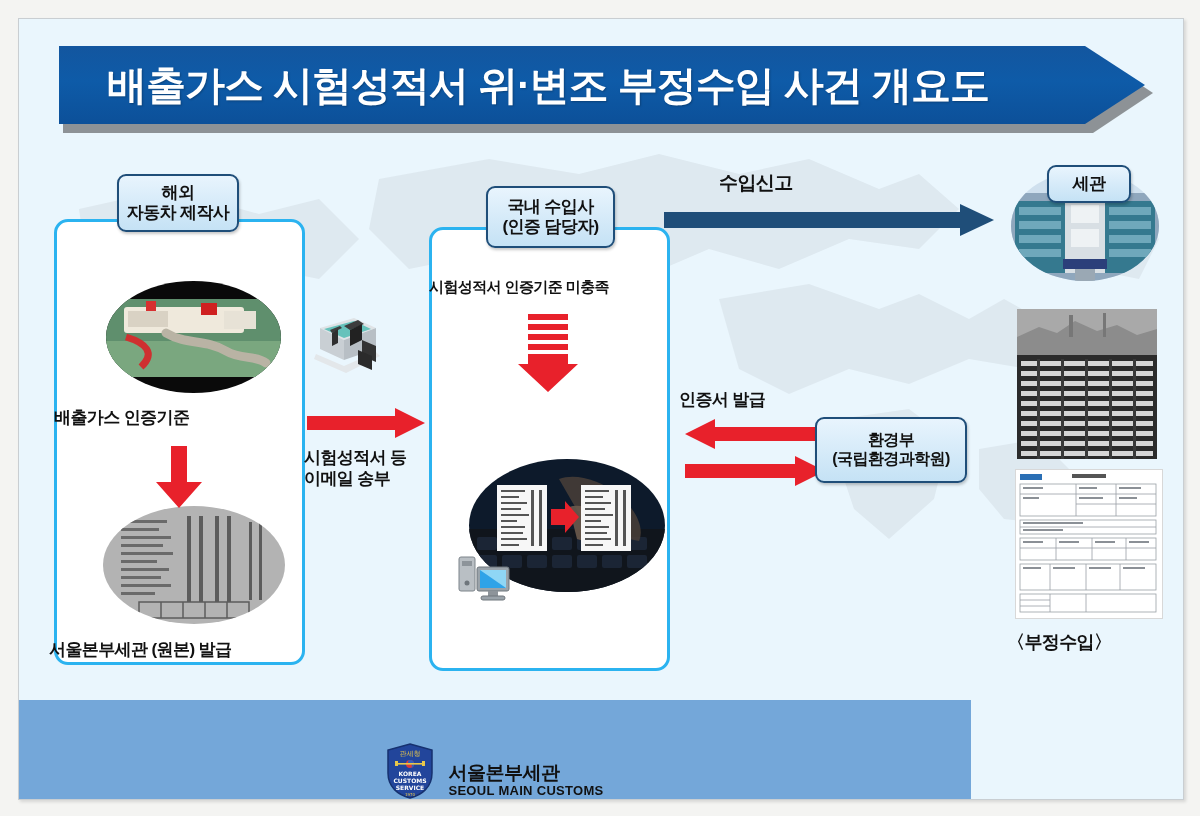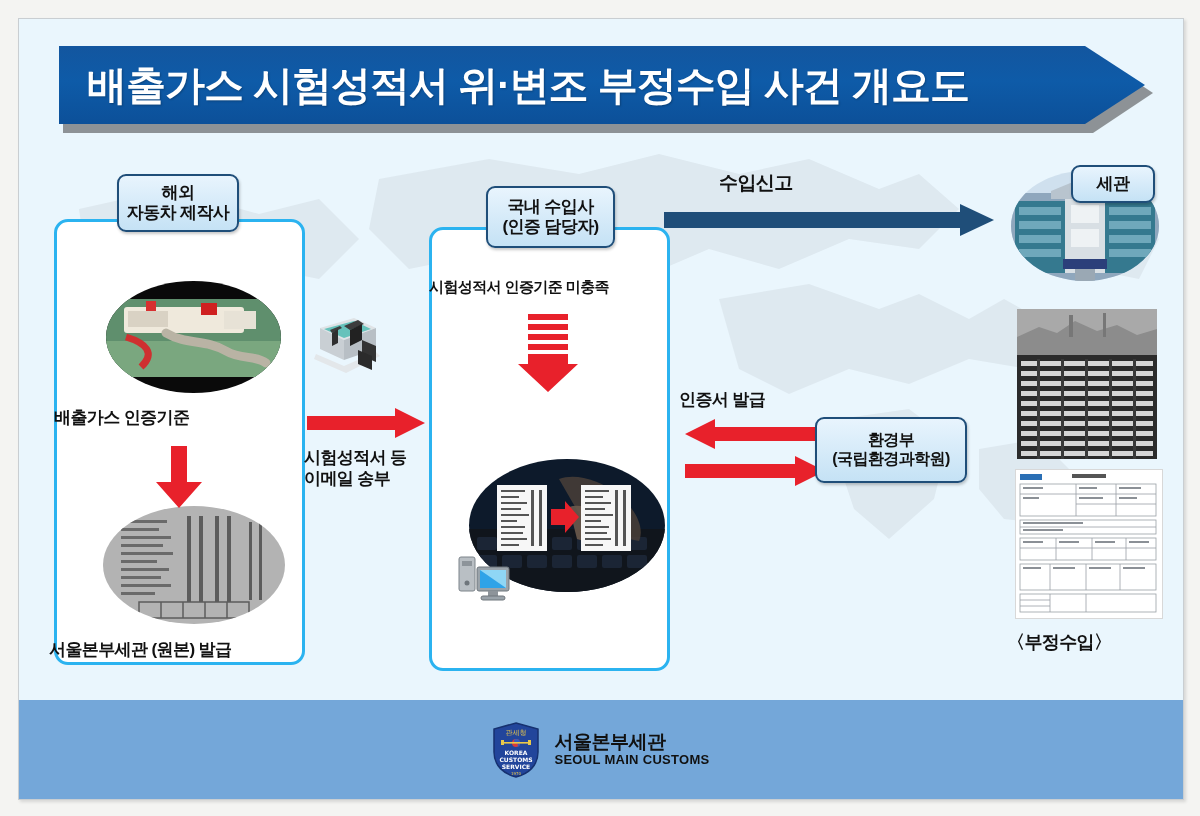--- a/index.html
+++ b/index.html
@@ -28,28 +28,28 @@
     clip-path:polygon(0 0, 1030px 0, 1090px 50%, 1030px 100%, 0 100%);
   }
   .banner{
     position:absolute;left:0;top:0;width:1086px;height:78px;
     background:linear-gradient(180deg,#13569f 0%,#0e5ba8 45%,#0c5099 100%);
     clip-path:polygon(0 0, 1026px 0, 1086px 50%, 1026px 100%, 0 100%);
     display:flex;align-items:center;
   }
   .banner-title{
     color:#ffffff;font-size:40px;font-weight:bold;letter-spacing:-1px;
-    padding-left:28px;white-space:nowrap;
+    padding-left:48px;white-space:nowrap;
     text-shadow:1px 1px 2px rgba(0,0,0,.25);
   }
 
   
   .footer{
-    position:absolute;left:0;bottom:0;width:1164px;height:99px;
-    background:#74a7d9;display:flex;align-items:center;justify-content:center;gap:14px;
+    position:absolute;left:0;bottom:0;width:952px;height:99px;
+    background:#74a7d9;display:flex;align-items:flex-end;justify-content:center;gap:14px;
   }
   .footer-logo{width:48px;height:56px;}
   .footer-text{line-height:1.15;}
   .footer-ko{font-size:19px;color:#111;font-weight:600;letter-spacing:-.5px;}
   .footer-en{font-size:13px;color:#111;font-weight:bold;letter-spacing:.3px;}
 
   
   .chip{
     position:absolute;z-index:6;
     background:linear-gradient(180deg,#e8f4fd 0%,#c5e2f5 100%);
@@ -318,21 +318,21 @@
           <rect x="98" y="64" width="42" height="8"></rect>
             <rect x="98" y="78" width="42" height="8"></rect>
         </g>
         <rect x="60" y="34" width="28" height="18" fill="#eef2f4"></rect>
         <rect x="60" y="58" width="28" height="18" fill="#eef2f4"></rect>
         <rect x="52" y="88" width="44" height="10" fill="#2b3f7a"></rect>
         <rect x="64" y="98" width="20" height="12" fill="#9aa8b4"></rect>
       </svg>
     </div>
 
-    <div class="chip" style="left:1028px;top:146px;width:80px;height:34px;font-size:17px;margin-left:24px;">세관</div>
+    <div class="chip" style="left:1028px;top:146px;width:80px;height:34px;font-size:17px;">세관</div>
 
     <div style="position:absolute;left:998px;top:290px;width:140px;height:150px;z-index:4;">
       <svg width="140" height="150" viewBox="0 0 140 150">
         <rect width="140" height="150" fill="#2b2b2b"></rect>
         <rect x="0" y="0" width="140" height="46" fill="#a9a9a9"></rect>
         <path d="M0 28 L22 18 L40 24 L58 12 L80 22 L100 16 L120 26 L140 20 L140 46 L0 46 Z" fill="#8c8c8c"></path>
         <rect x="52" y="6" width="4" height="22" fill="#777"></rect>
         <rect x="86" y="4" width="3" height="24" fill="#777"></rect>
         <g fill="#d6d6d6">
           <rect x="4" y="52" width="132" height="5"></rect>

